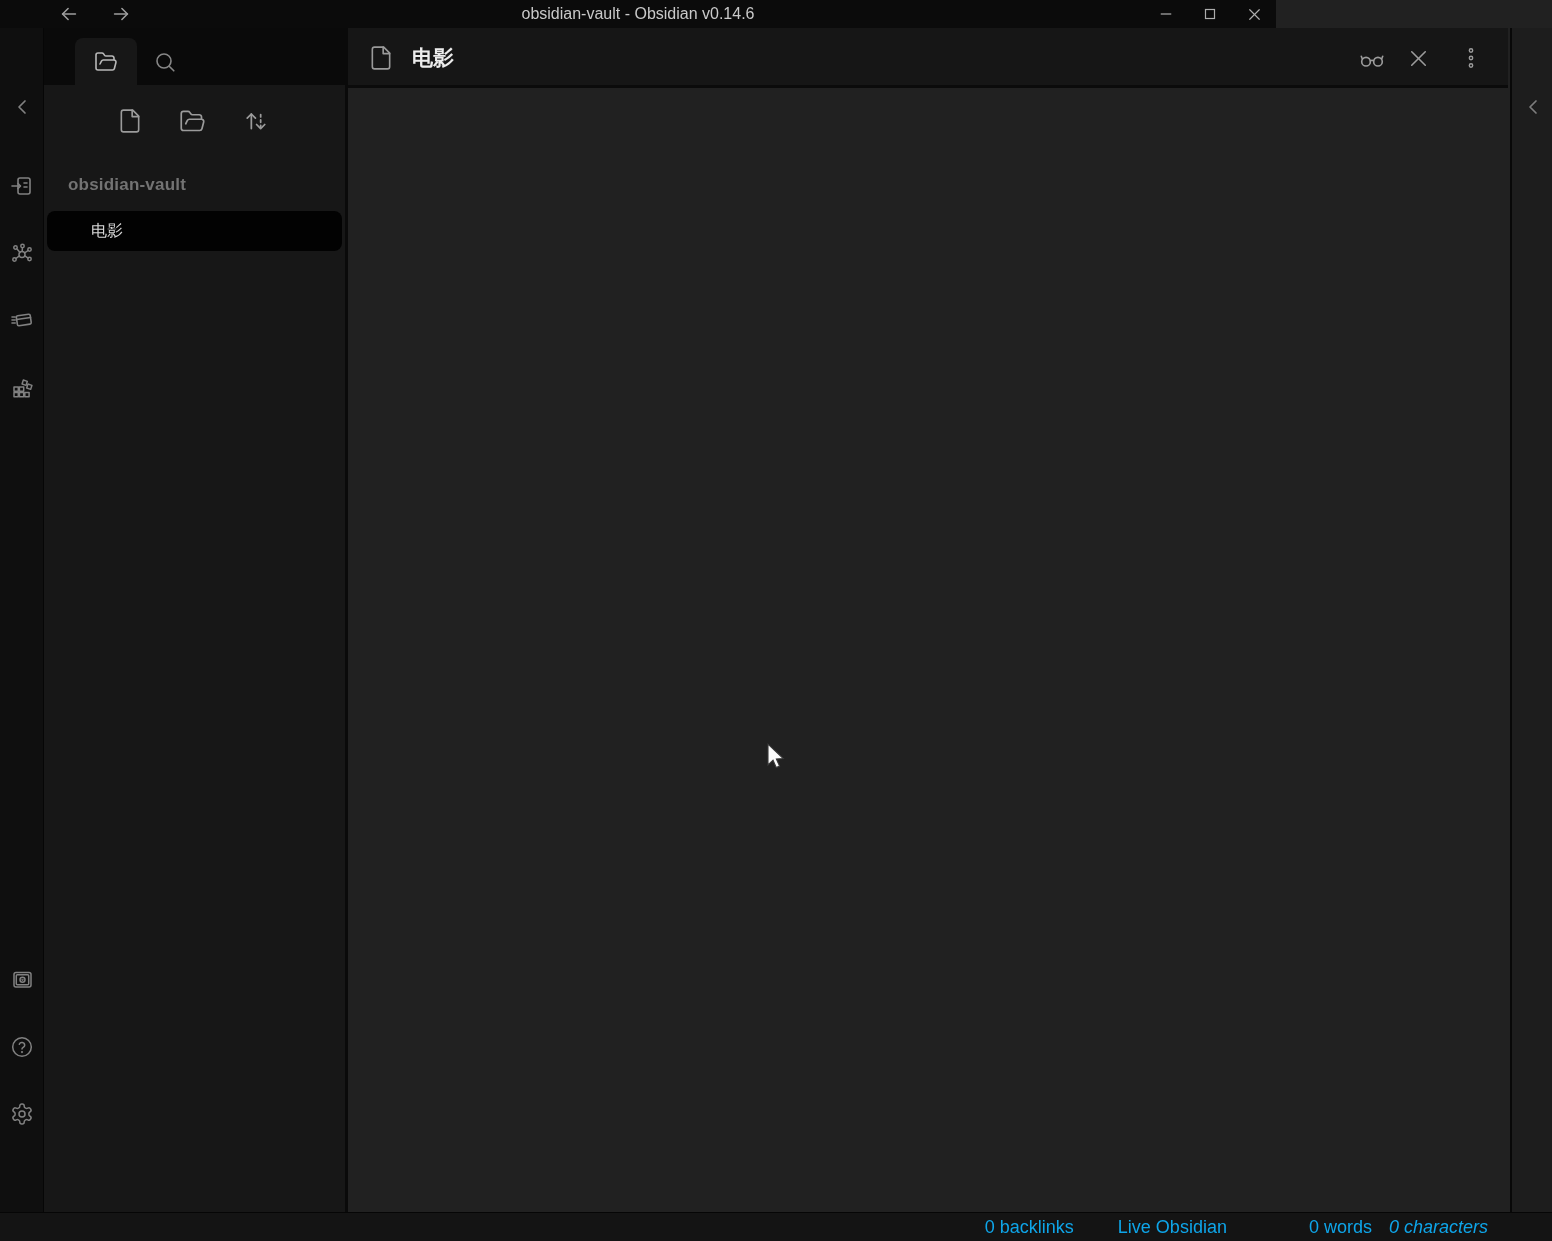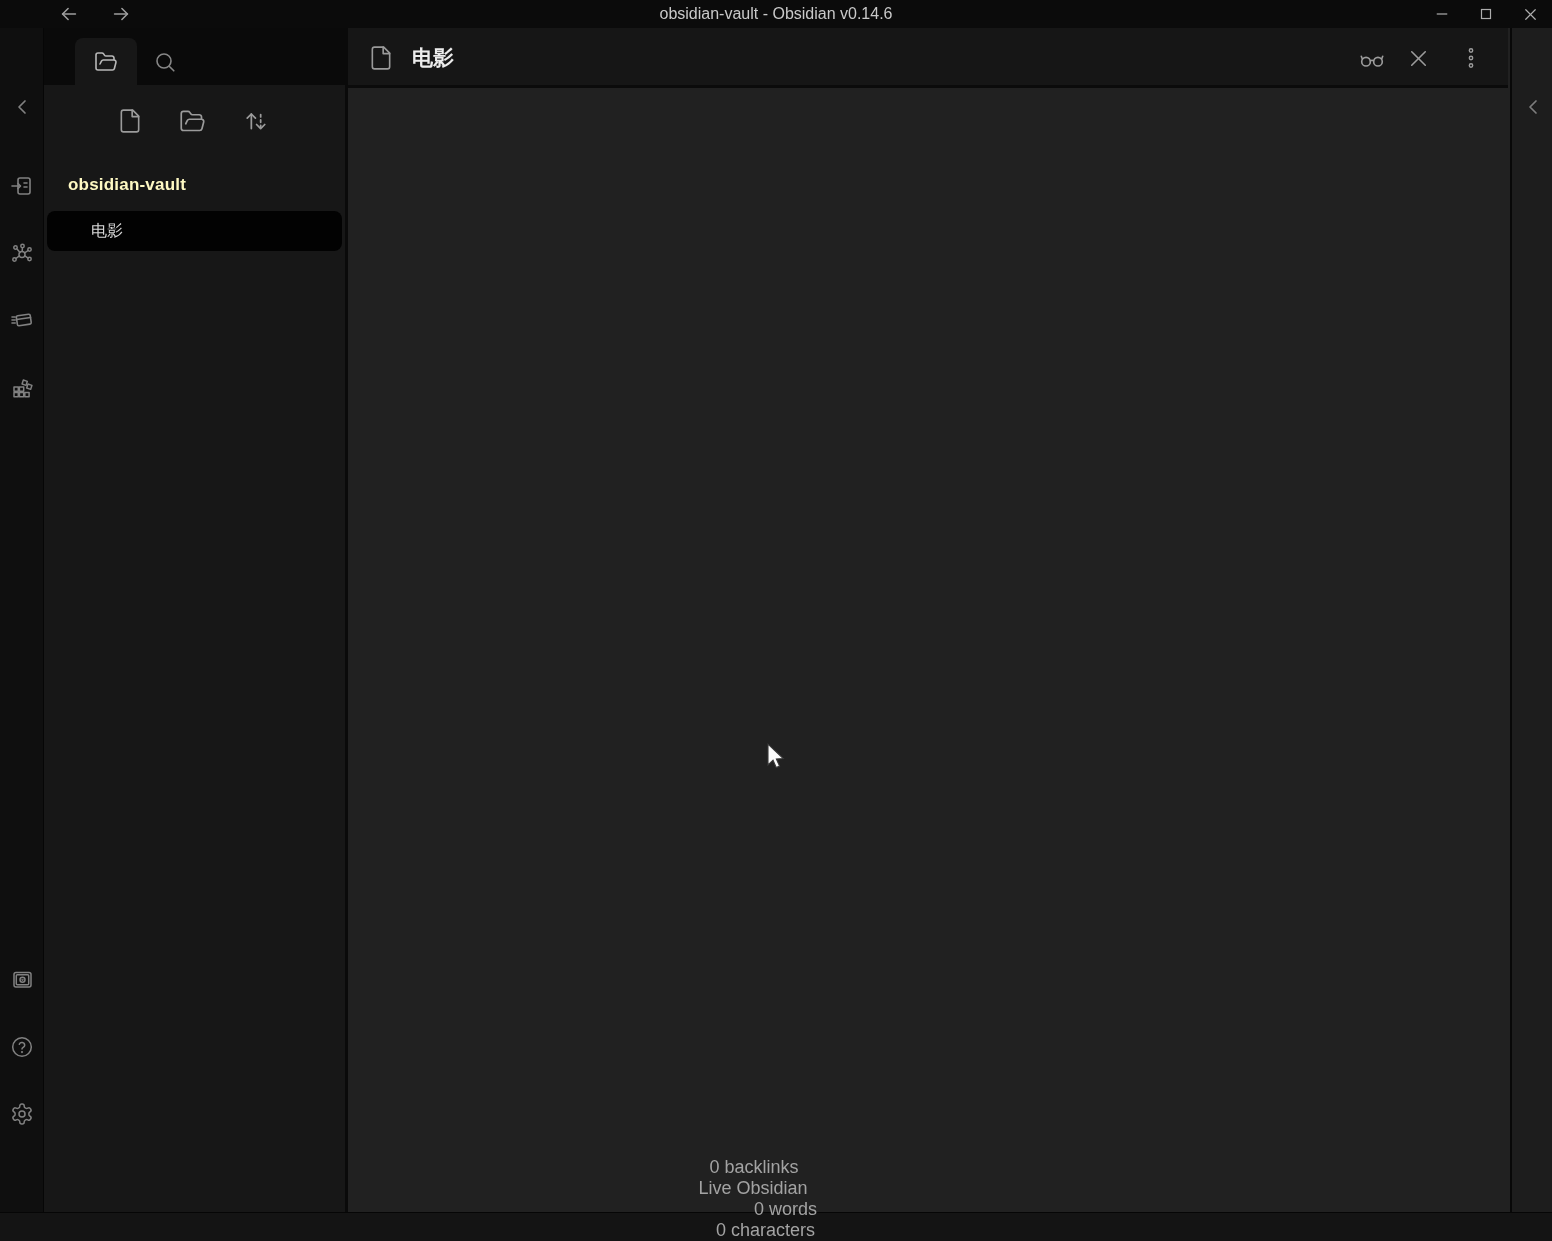--- a/index.html
+++ b/index.html
@@ -4,21 +4,21 @@
 <style>
   * { margin:0; padding:0; box-sizing:border-box; }
   html,body { width:1552px; height:1241px; background:#1f1f1f; overflow:hidden;
               font-family:"Liberation Sans", sans-serif; }
   .app { position:relative; width:1552px; height:1241px; background:#212121; }
 
   button { background:transparent; border:none; cursor:pointer; padding:0; color:inherit; }
   svg { display:block; }
 
   
-  .titlebar { position:absolute; top:0; left:0; width:1552px; height:28px; background:#0b0b0b; }
+  .titlebar { position:absolute; top:0; left:0; width:1276px; height:28px; background:#0b0b0b; }
   .titlebar-title { position:absolute; left:0; right:0; top:0; height:28px; line-height:28px;
                     text-align:center; color:#c9c9c9; font-size:16px; }
   .nav-arrow { position:absolute; top:2px; width:24px; height:24px; color:#9f9f9f;
                display:flex; align-items:center; justify-content:center; }
   .nav-back { left:57px; }
   .nav-forward { left:109px; }
   .win-controls { position:absolute; right:0; top:0; height:28px; display:flex; }
   .win-btn { width:44px; height:28px; display:flex; align-items:center; justify-content:center;
              color:#adadad; }
 
@@ -43,21 +43,21 @@
   .tab-files { left:31px; width:62px; background:#171717; border-radius:8px 8px 0 0; color:#b8b8b8; }
   .tab-search { left:97px; width:48px; color:#878787; }
 
   .nav-action { position:absolute; top:70px; width:48px; height:46px; display:flex;
                 align-items:center; justify-content:center; color:#9b9b9b; }
   .na-newnote  { left:62px; }
   .na-newfolder{ left:124px; }
   .na-sort     { left:188px; }
 
   .vault-title { position:absolute; top:147px; left:24px; font-size:17px; font-weight:700;
-                 color:#fef9c3; letter-spacing:.2px; }
+                 color:#737373; letter-spacing:.2px; }
   .file-row { position:absolute; top:183px; left:3px; right:3px; height:40px; background:#020202;
               border-radius:8px; color:#d8d8d8; font-size:16px; line-height:40px;
               padding-left:44px; text-align:left; }
 
   .divider-v { position:absolute; top:28px; left:345px; width:3px; height:1184px; background:#0a0a0a; }
 
   
   .editor { position:absolute; top:28px; left:348px; width:1160px; height:1184px; background:#212121; }
   .view-header { position:absolute; top:0; left:0; right:0; height:60px; background:#161616;
                  border-bottom:3px solid #0b0b0b; }
@@ -71,25 +71,25 @@
   .editor-body { position:absolute; top:63px; left:0; right:0; bottom:0; }
 
   
   .right-strip { position:absolute; top:28px; left:1510px; width:42px; height:1184px;
                  background:#1d1d1d; border-left:2px solid #080808; }
   .rs-collapse { position:absolute; left:9px; top:67px; width:24px; height:24px; color:#7d7d7d; }
 
   
   .statusbar { position:absolute; left:0; bottom:0; width:1552px; height:29px; background:#141414;
                border-top:1px solid #060606; display:flex; align-items:center;
-               justify-content:flex-end; color:#a3a3a3; font-size:18px;flex-direction:column; }
+               justify-content:flex-end; color:#0ea5e9; font-size:18px; }
   .sb-backlinks { margin-right:44px; }
   .sb-mode      { margin-right:46px; }
   .sb-words     { margin-right:17px;margin-left:36px; }
-  .sb-chars     { margin-right:21px; }
+  .sb-chars     { margin-right:64px;font-style:italic; }
 
   
   .cursor { position:absolute; left:761px; top:741px; pointer-events:none; }
 </style>
 </head>
 <body>
 
 <div class="app">
 
   <div class="titlebar">

